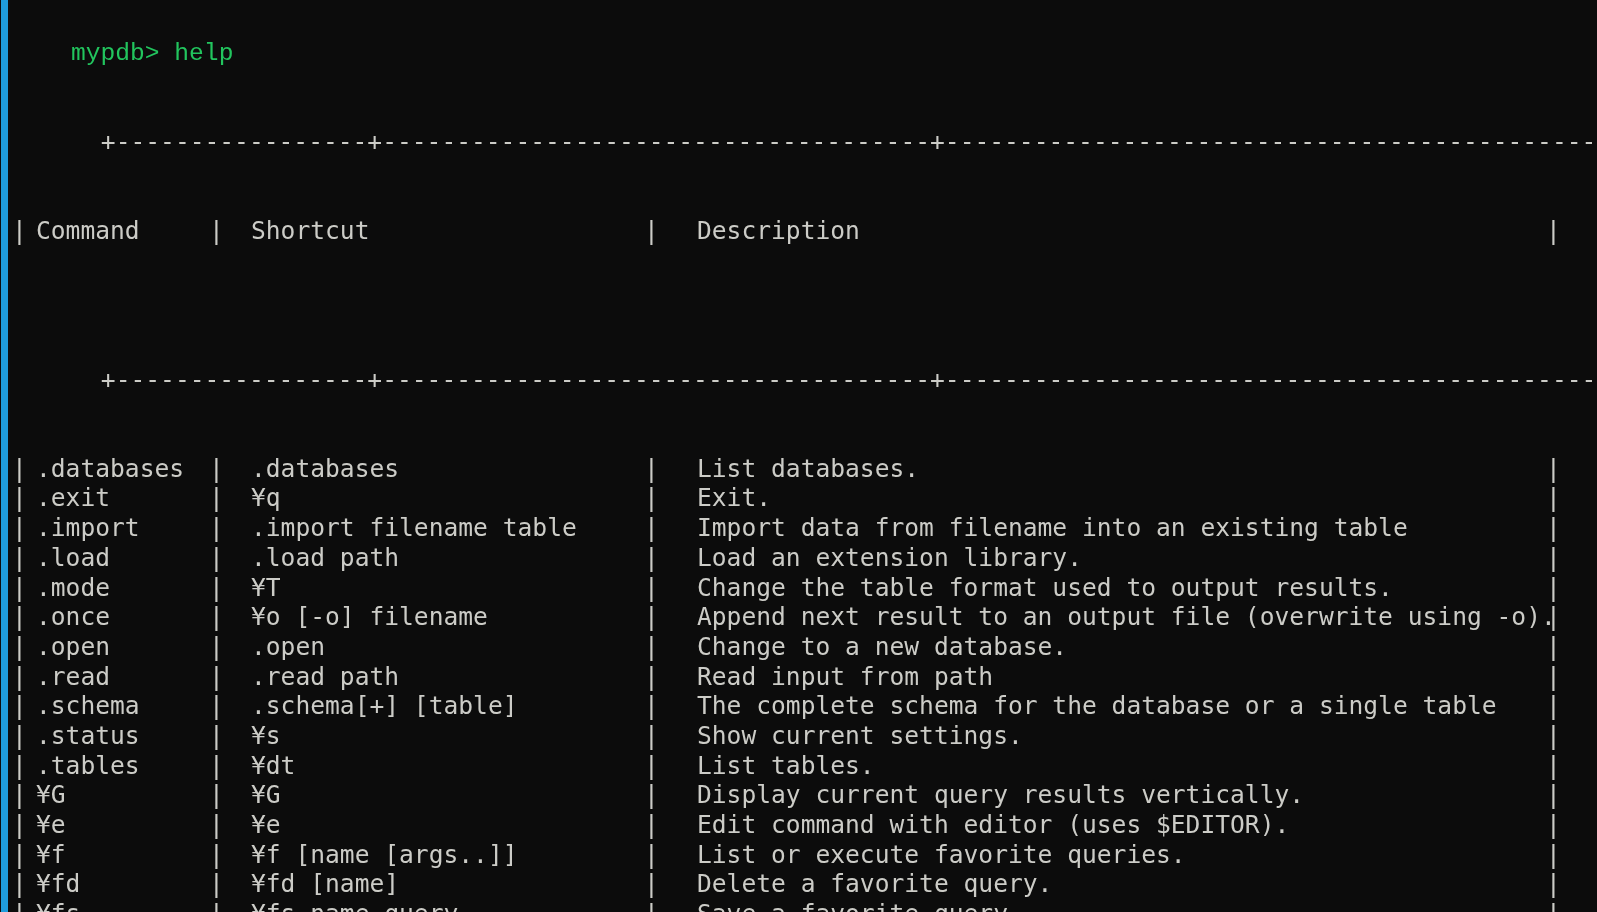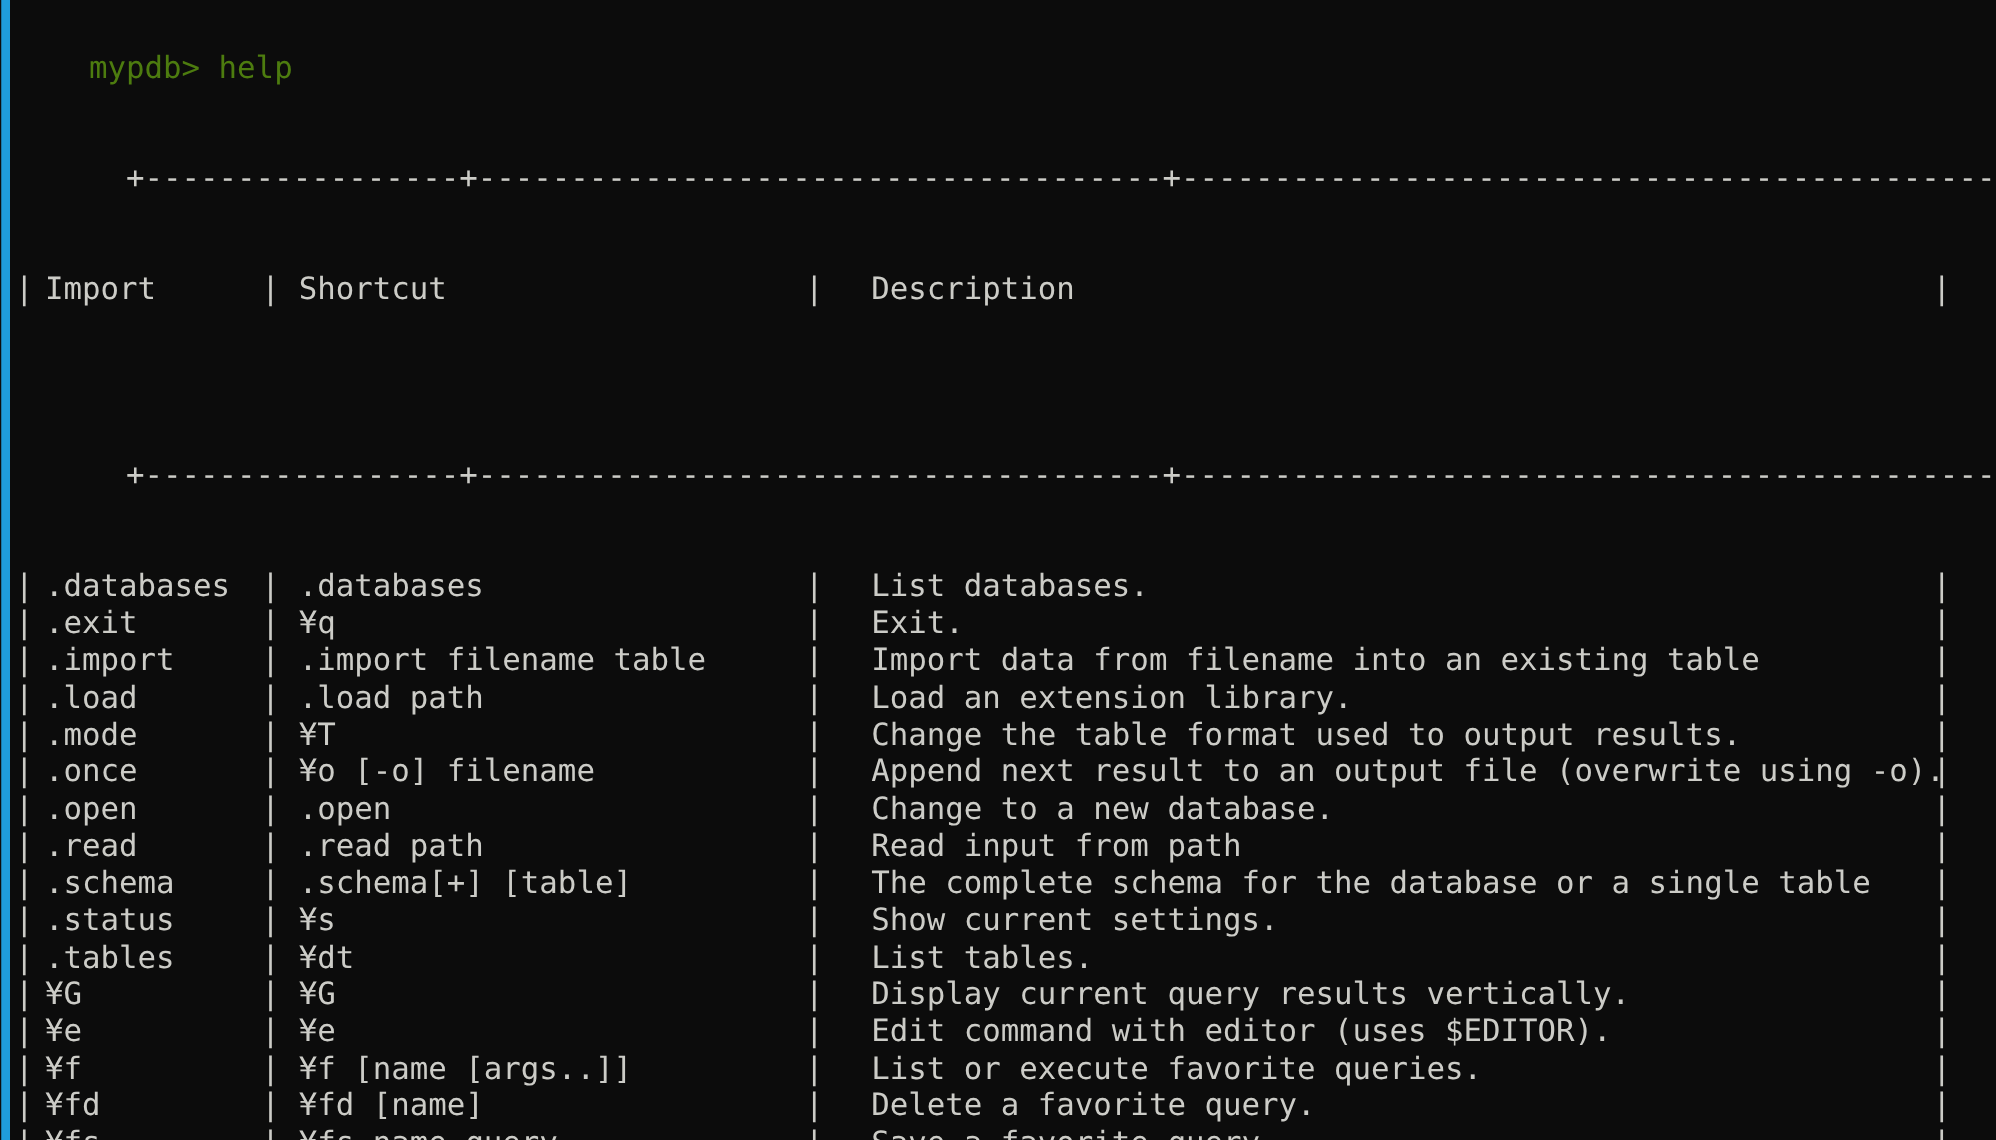--- a/index.html
+++ b/index.html
@@ -57,22 +57,23 @@
     overflow: hidden;
     z-index: 5;
   }
 
   
   #prompt-line {
     position: absolute;
     left: 12px;
     top: 9px;
     z-index: 5;
-    color: #4d7c0f;
+    color: #22c55e;
     white-space: pre;
+    font-family: Liberation Mono, monospace;
   }
 
   
   #help-table {
     position: absolute;
     left: 12px;
     top: 38px;
     z-index: 5;
   }
   .trow {
@@ -86,21 +87,21 @@
   }
   .cell {
     position: absolute;
     top: 0;
     white-space: pre;
     color: #ccccc7;
   }
   .bar      { left: 0px;    }
   .c-cmd    { left: 24px;   }
   .sep1     { left: 197px;  }
-  .c-short  { left: 227px;  }
+  .c-short  { left: 239px;  }
   .sep2     { left: 632px;  }
   .c-desc   { left: 641px; margin-left: 44px;  }
   .barend   { left: 1534px; }
 
   .divider { color: #ccccc7; white-space: pre; height: 29.7px; }
 </style>
 </head>
 <body>
 
 <div id="terminal">
@@ -116,21 +117,21 @@
   </div>
 
   
   <div id="help-table">
     <div class="divider">
       <span class="rule">+-----------------+-------------------------------------+-----------------------------------------------------------------------------------+</span>
     </div>
 
     <div class="trow">
       <span class="cell bar">|</span>
-      <span class="cell c-cmd">Import</span>
+      <span class="cell c-cmd">Command</span>
       <span class="cell sep1">|</span>
       <span class="cell c-short">Shortcut</span>
       <span class="cell sep2">|</span>
       <span class="cell c-desc">Description</span>
       <span class="cell barend">|</span>
     </div>
 
     <div class="divider">
       <span class="rule">+-----------------+-------------------------------------+-----------------------------------------------------------------------------------+</span>
     </div>

